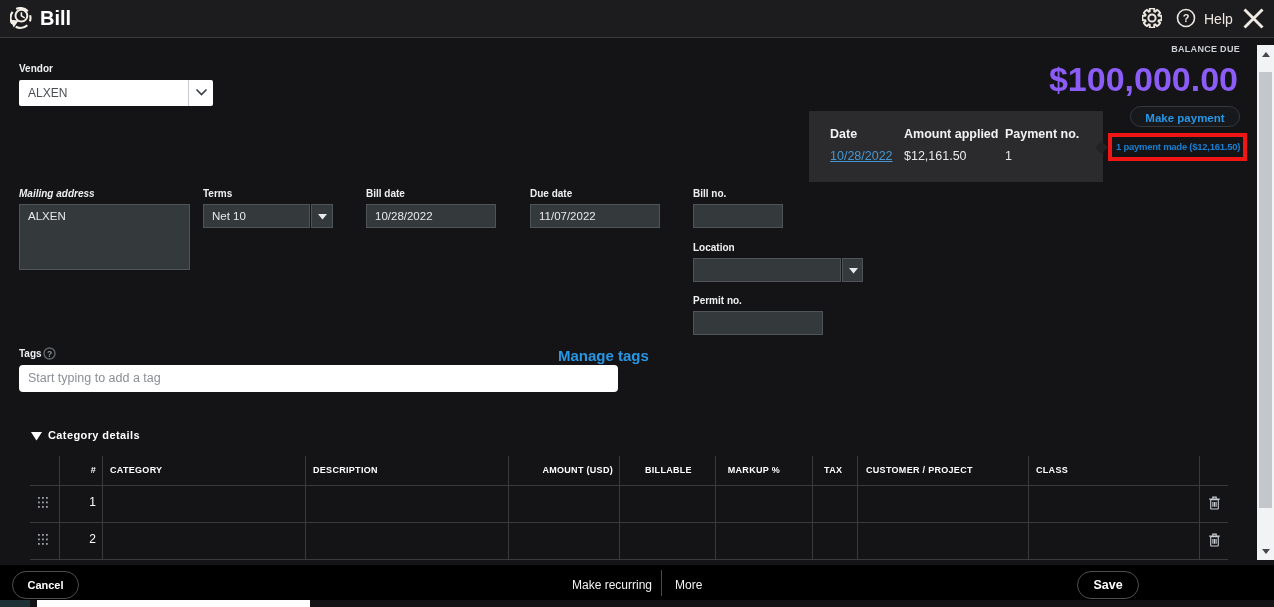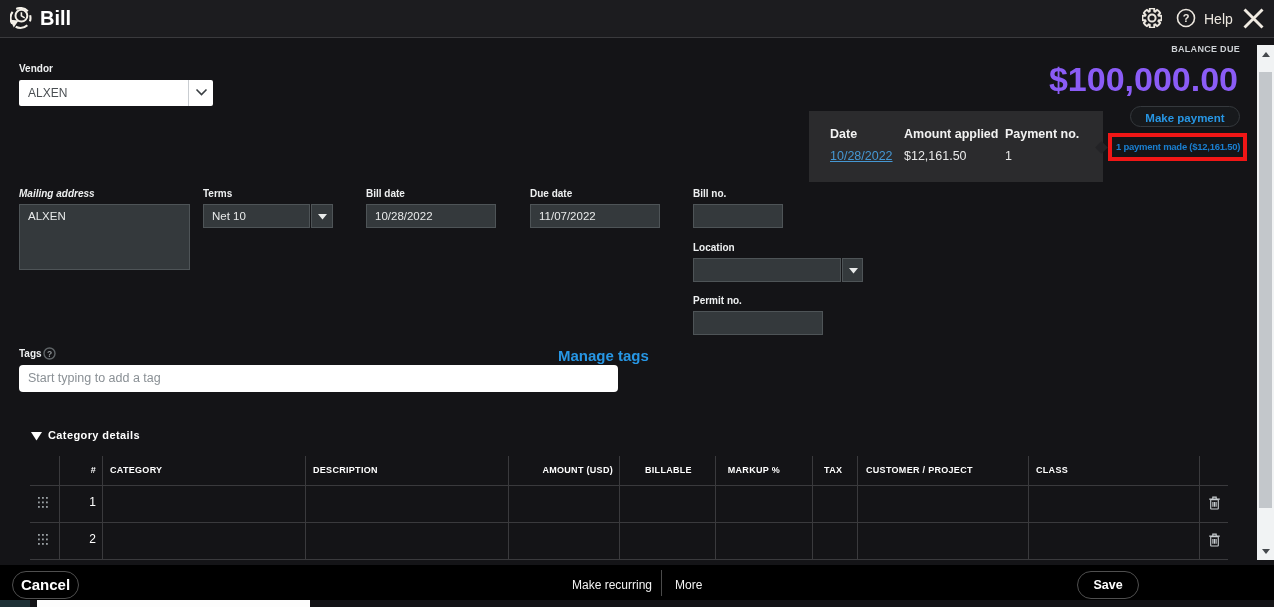--- a/index.html
+++ b/index.html
@@ -215,21 +215,21 @@
       </svg>
   <svg class="abs" style="left:1208px;top:532px" width="13" height="15" viewBox="0 0 13 15">
         <g fill="none" stroke="#c9ced2" stroke-width="1.1">
           <rect x="2.7" y="4.6" width="7.6" height="9.4" rx="0.5"></rect>
           <path d="M1.2 4.1 h10.6 M4.8 4 v-1.9 h3.4 v1.9 M4.9 7 v4.8 M6.5 7 v4.8 M8.1 7 v4.8"></path>
         </g>
       </svg>
   </div>
 
   <div id="botbar">
-    <div class="pill" style="left:12px;top:6px;width:67px;line-height:26px;font-size:15px;">Cancel</div>
+    <div class="pill" style="left:12px;top:6px;width:67px;line-height:26px;font-size:11px;">Cancel</div>
     <div class="abs" style="left:572px;top:13px;font-size:12px;color:#f2f2f2;">Make recurring</div>
     <div class="abs" style="left:661px;top:5px;width:1px;height:26px;background:#4a4a4a;"></div>
     <div class="abs" style="left:675px;top:13px;font-size:12px;color:#f2f2f2;">More</div>
     <div class="pill" style="left:1077px;top:6px;width:62px;line-height:26px;font-size:12.5px;">Save</div>
     <div class="pill" style="left:1145px;top:16px;width:115px;background:#b91c1c;border:none;margin-top:29px;">
       <span style="position:absolute;left:13px;top:7px;font-size:11.5px;">Save and new</span>
       <svg class="abs" style="left:97px;top:12px" width="9" height="6" viewBox="0 0 9 6">
           <path fill="#fff" d="M0 0 h9 l-4.5 5.5z"></path>
         </svg>
     </div>

